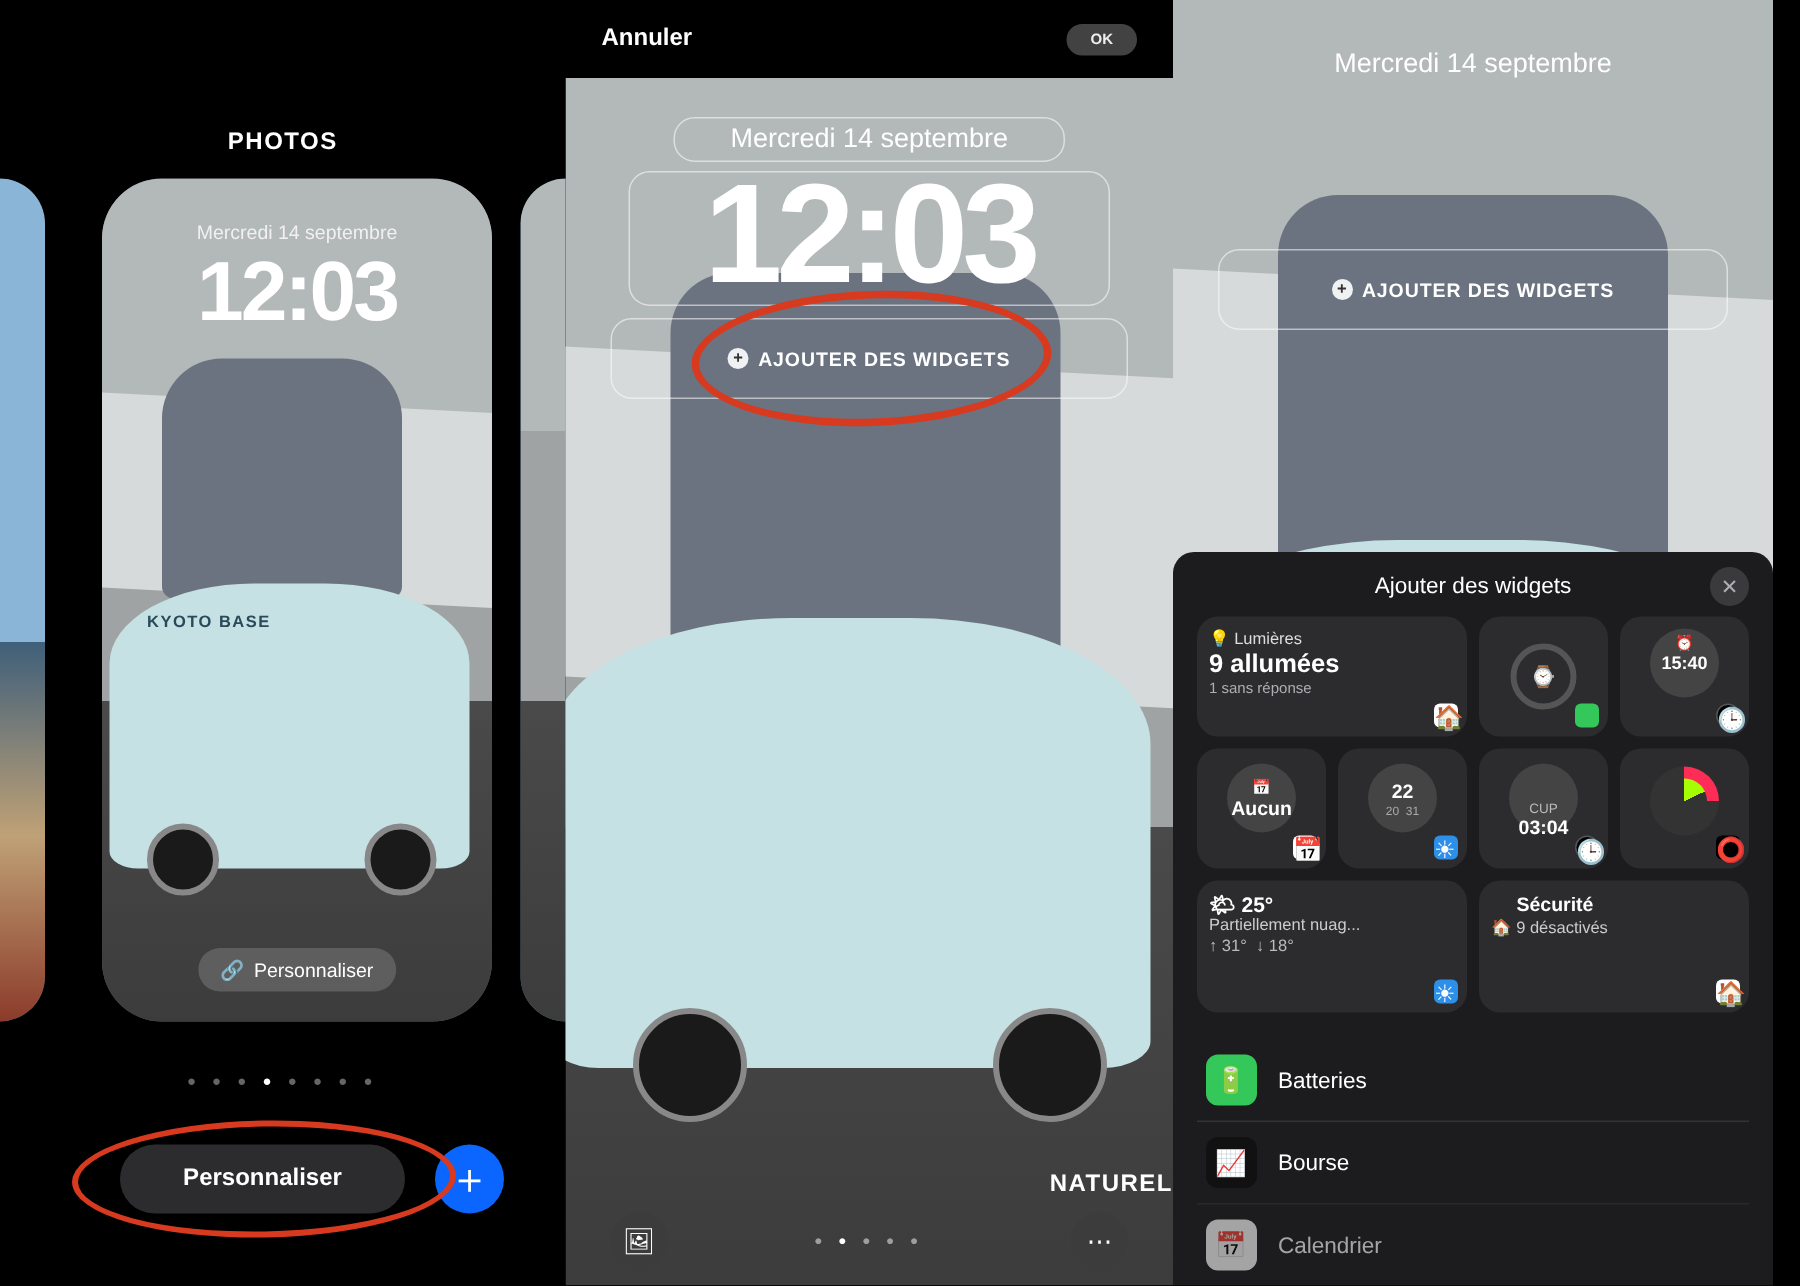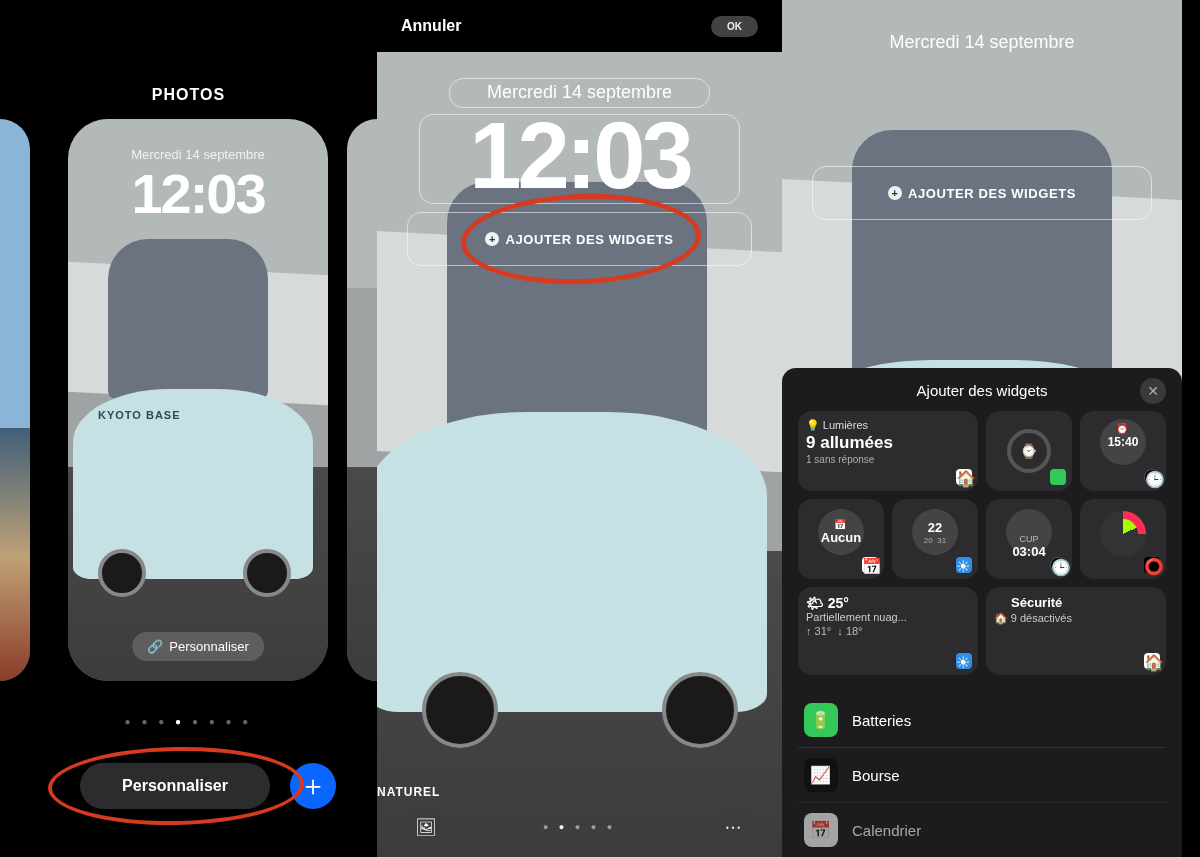--- a/index.html
+++ b/index.html
@@ -129,22 +129,22 @@
 
   .p2-date{ position:absolute; top:30px; left:0; right:0; text-align:center; font-size:18px; font-weight:500;}
   .p2-clock{ position:absolute; top:50px; left:0; right:0; text-align:center; font-size:94px; font-weight:700; letter-spacing:-4px;}
 
   .red-oval-2{
     position:absolute; top:142px; left:84px; width:240px; height:90px;
     border:5px solid #d73a1f; border-radius:50%; transform:rotate(-2deg); z-index:4;
   }
 
   .naturel{
-    position:absolute; bottom:58px; left:0; right:0; text-align:left;
-    font-size:12px; font-weight:700; letter-spacing:1px;
+    position:absolute; bottom:58px; left:0; right:0; text-align:right;
+    font-size:16px; font-weight:700; letter-spacing:1px;
   }
   .bottombar{
     position:absolute; bottom:10px; left:0; right:0; height:40px;
     display:flex; align-items:center; justify-content:space-between; padding:0 30px;
   }
   .bbtn{
     width:38px; height:38px; border-radius:50%;
     background:rgba(60,60,60,0.6); display:flex; align-items:center; justify-content:center;
     font-size:17px;
   }

